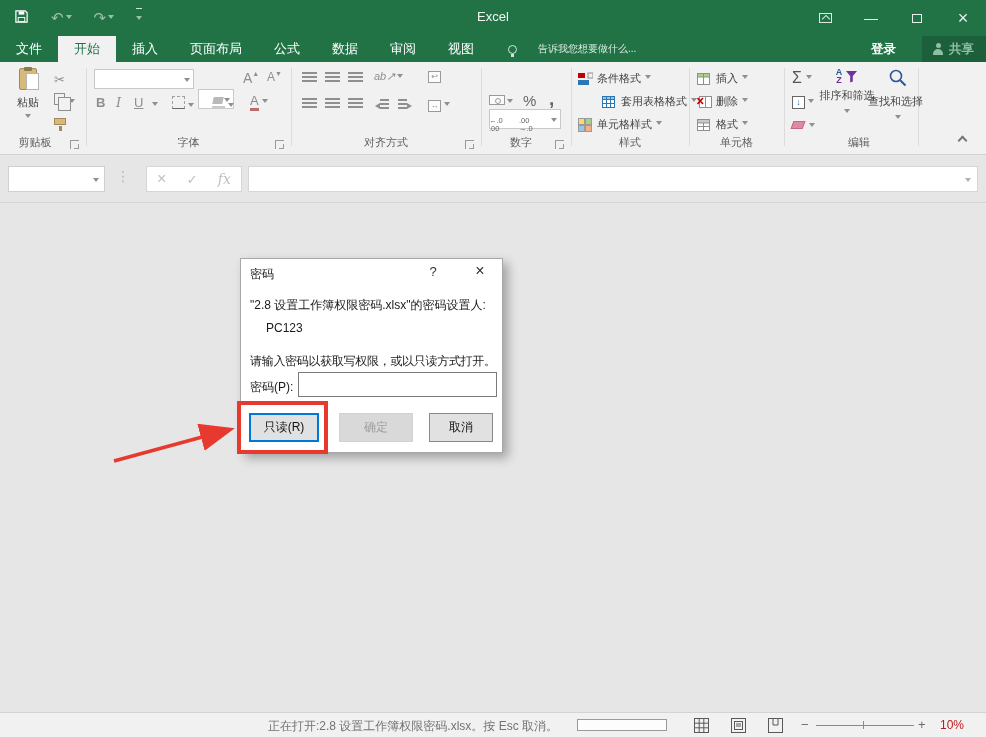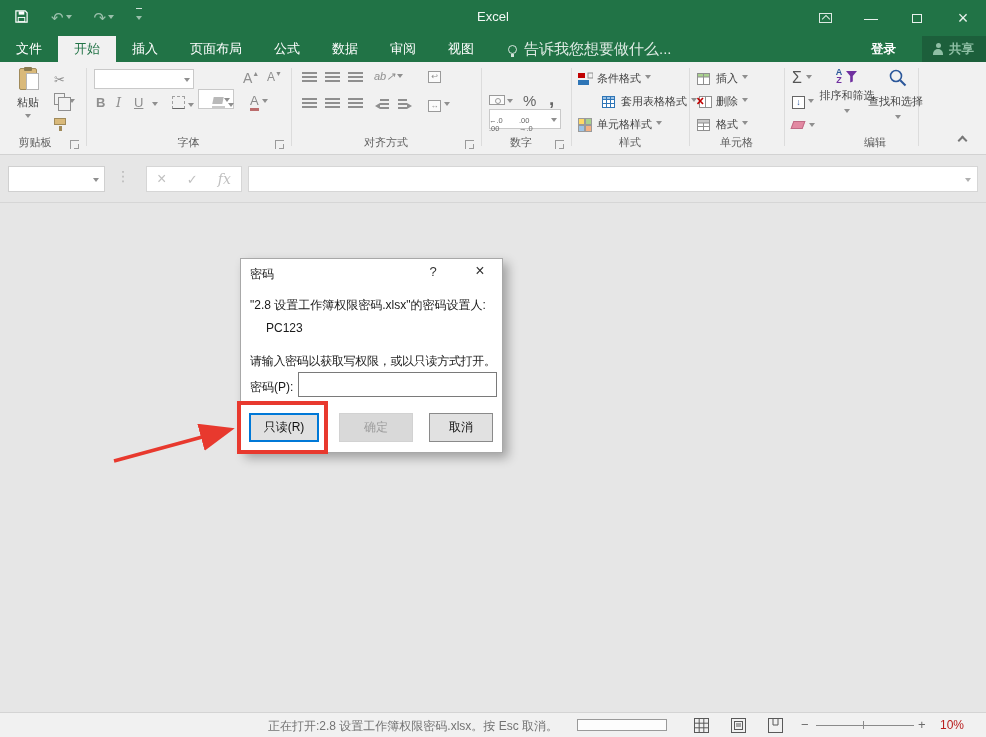--- a/index.html
+++ b/index.html
@@ -16,21 +16,21 @@
   .wincontrols { position:absolute; right:0; top:0; height:36px; display:flex; }
   .winbtn { width:46px; height:36px; display:flex; align-items:center; justify-content:center; color:rgba(255,255,255,.9); font-size:14px; }
   .ribbonopts-icon { width:13px; height:10px; border:1px solid rgba(255,255,255,.85); position:relative; }
   .ribbonopts-icon::after { content:""; position:absolute; left:3px; top:2px; width:5px; height:5px; border-top:1.5px solid rgba(255,255,255,.85); border-left:1.5px solid rgba(255,255,255,.85); transform:rotate(45deg); }
   .maxbtn-icon { width:10px; height:9px; border:1.5px solid rgba(255,255,255,.9); }
 
   
   .tabrow { position:absolute; left:0; top:36px; width:986px; height:26px; background:#217346; display:flex; align-items:stretch; color:#fff; font-size:13px; }
   .tab { padding:0 16px; display:flex; align-items:center; cursor:default; }
   .tab.active { background:#f1f1f1; color:#217346; }
-  .tellme { display:flex; align-items:center; gap:7px; margin-left:18px; color:rgba(255,255,255,.85); font-size:15px;justify-content:center; }
+  .tellme { display:flex; align-items:center; gap:21px; margin-left:18px; color:rgba(255,255,255,.85); font-size:10px;justify-content:center; }
   .bulb { width:9px; height:9px; border:1.5px solid rgba(255,255,255,.8); border-radius:50%; position:relative; }
   .bulb::after { content:""; position:absolute; left:2px; top:8px; width:3px; height:3px; background:rgba(255,255,255,.8); }
   .tab-right { position:absolute; right:0; top:0; height:26px; display:flex; align-items:center;font-weight:bold; }
   .signin { font-size:12.5px; color:#fff; margin-right:26px; }
   .sharebox { height:26px; background:#1c5f3b; display:flex; align-items:center; gap:5px; padding:0 12px 0 10px; color:#8fbfa5; font-size:12.5px; }
   .person { width:12px; height:12px; position:relative; }
   .person::before { content:""; position:absolute; left:3.5px; top:0; width:5px; height:5px; border-radius:50%; background:#8fbfa5; }
   .person::after { content:""; position:absolute; left:1px; top:6px; width:10px; height:6px; border-radius:5px 5px 0 0; background:#8fbfa5; }
 
   
@@ -325,21 +325,21 @@
     <span class="dd"></span>
   </div>
   <div class="bigbtn" style="left:880px; width:36px;">
     <svg width="20" height="20" viewBox="0 0 20 20">
         <circle cx="8" cy="8" r="5.5" fill="none" stroke="#2b579a" stroke-width="1.6"></circle>
         <line x1="12.2" y1="12.2" x2="17.5" y2="17.5" stroke="#2b579a" stroke-width="2"></line>
       </svg>
     <span class="lbl" style="white-space:nowrap; margin-left:-12px; display:inline-block;">查找和选择</span>
     <span class="dd"></span>
   </div>
-  <span class="grouplabel" style="left:800px; width:134px;padding-left:16px;">编辑</span>
+  <span class="grouplabel" style="left:784px; width:134px;padding-left:16px;">编辑</span>
 
   <span class="collapse-chev"></span>
 </div>
 
 <div class="formularow">
   <div class="namebox">
       <span class="dd"></span>
     </div>
   <span class="fdots">⋮</span>
   <div class="fbtns">

